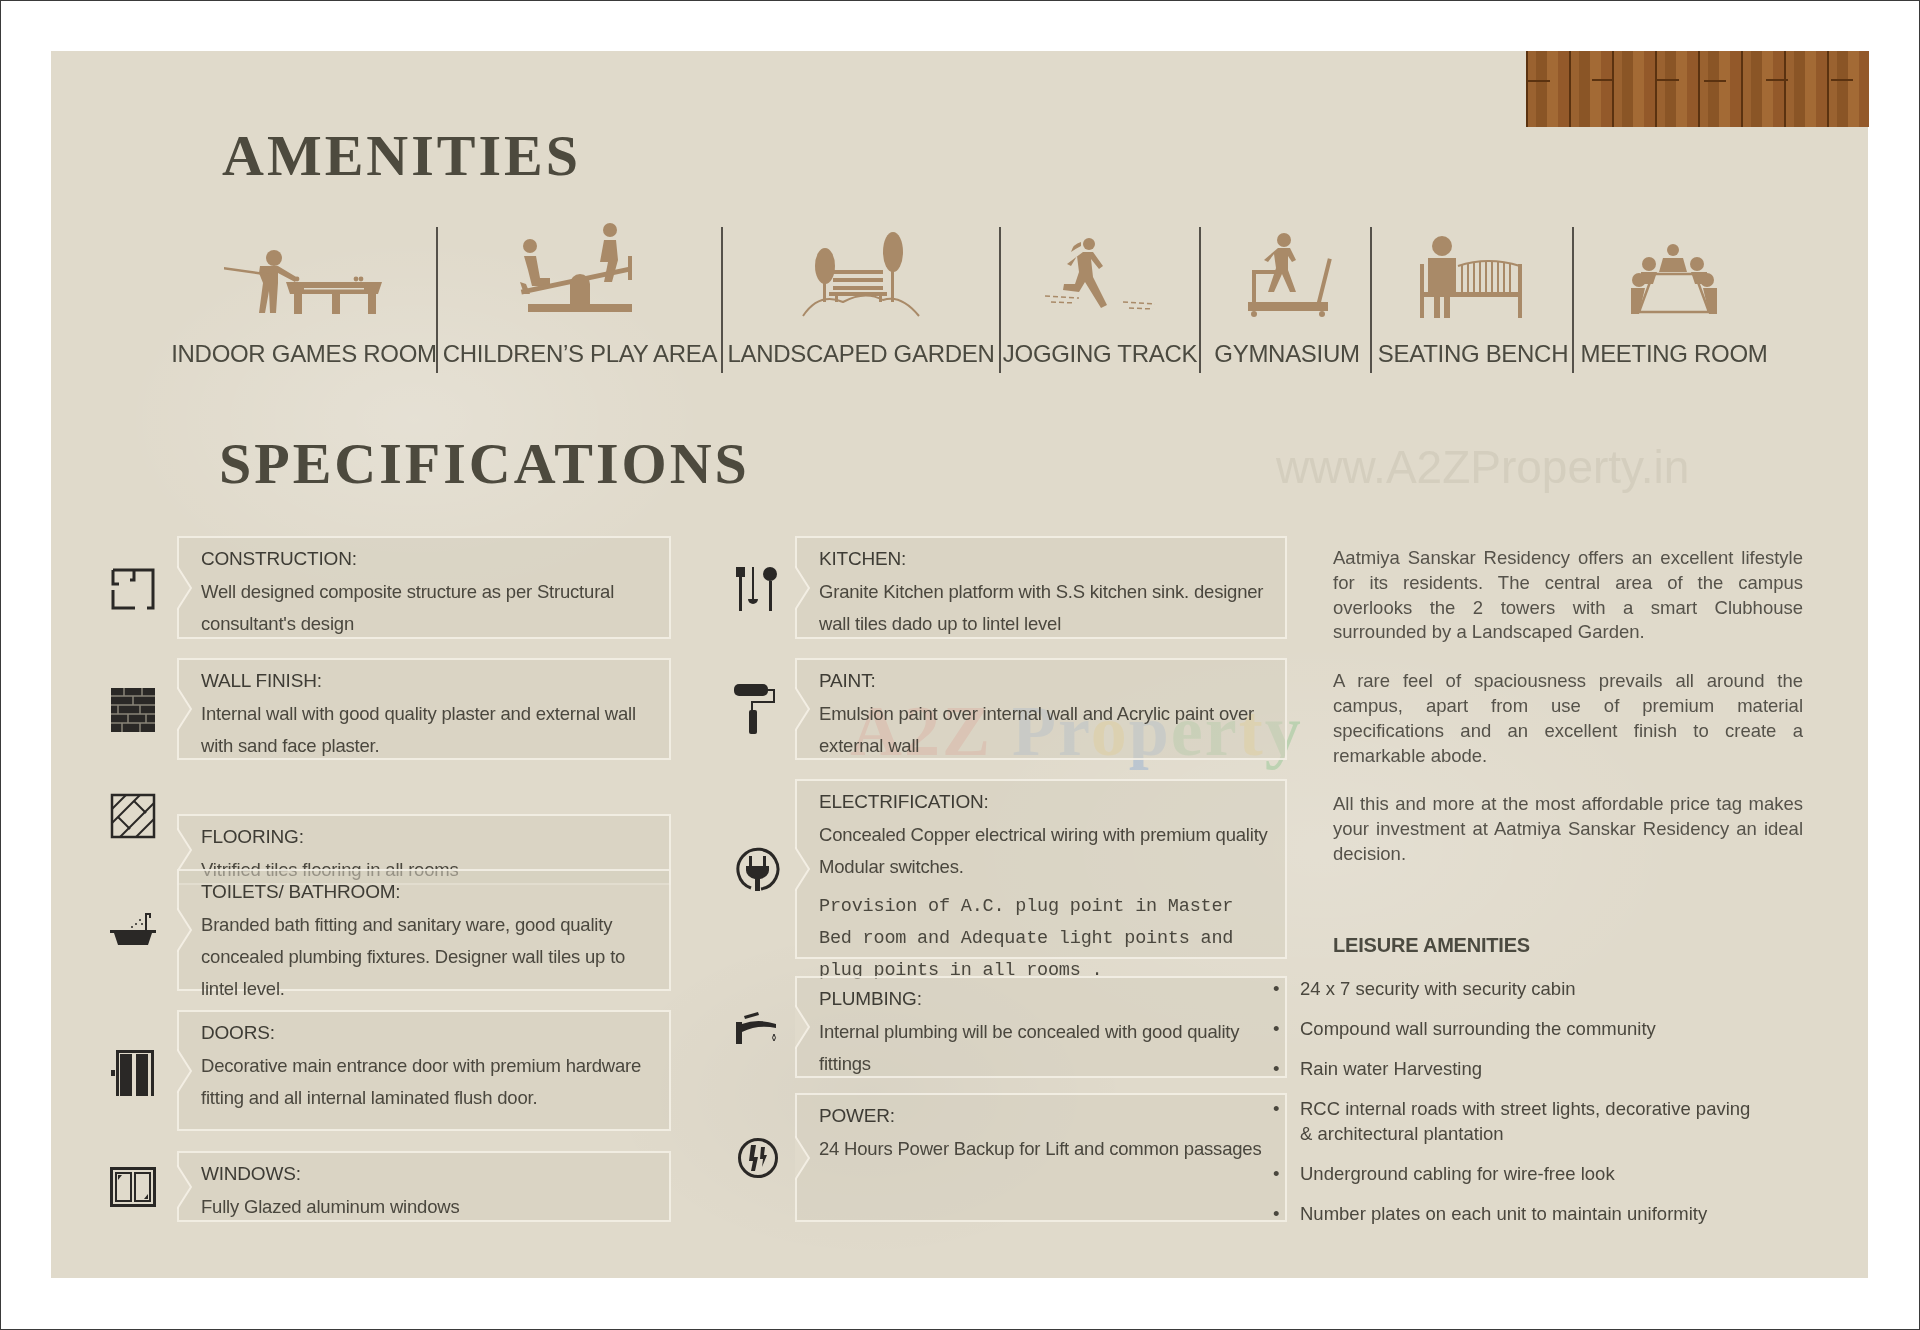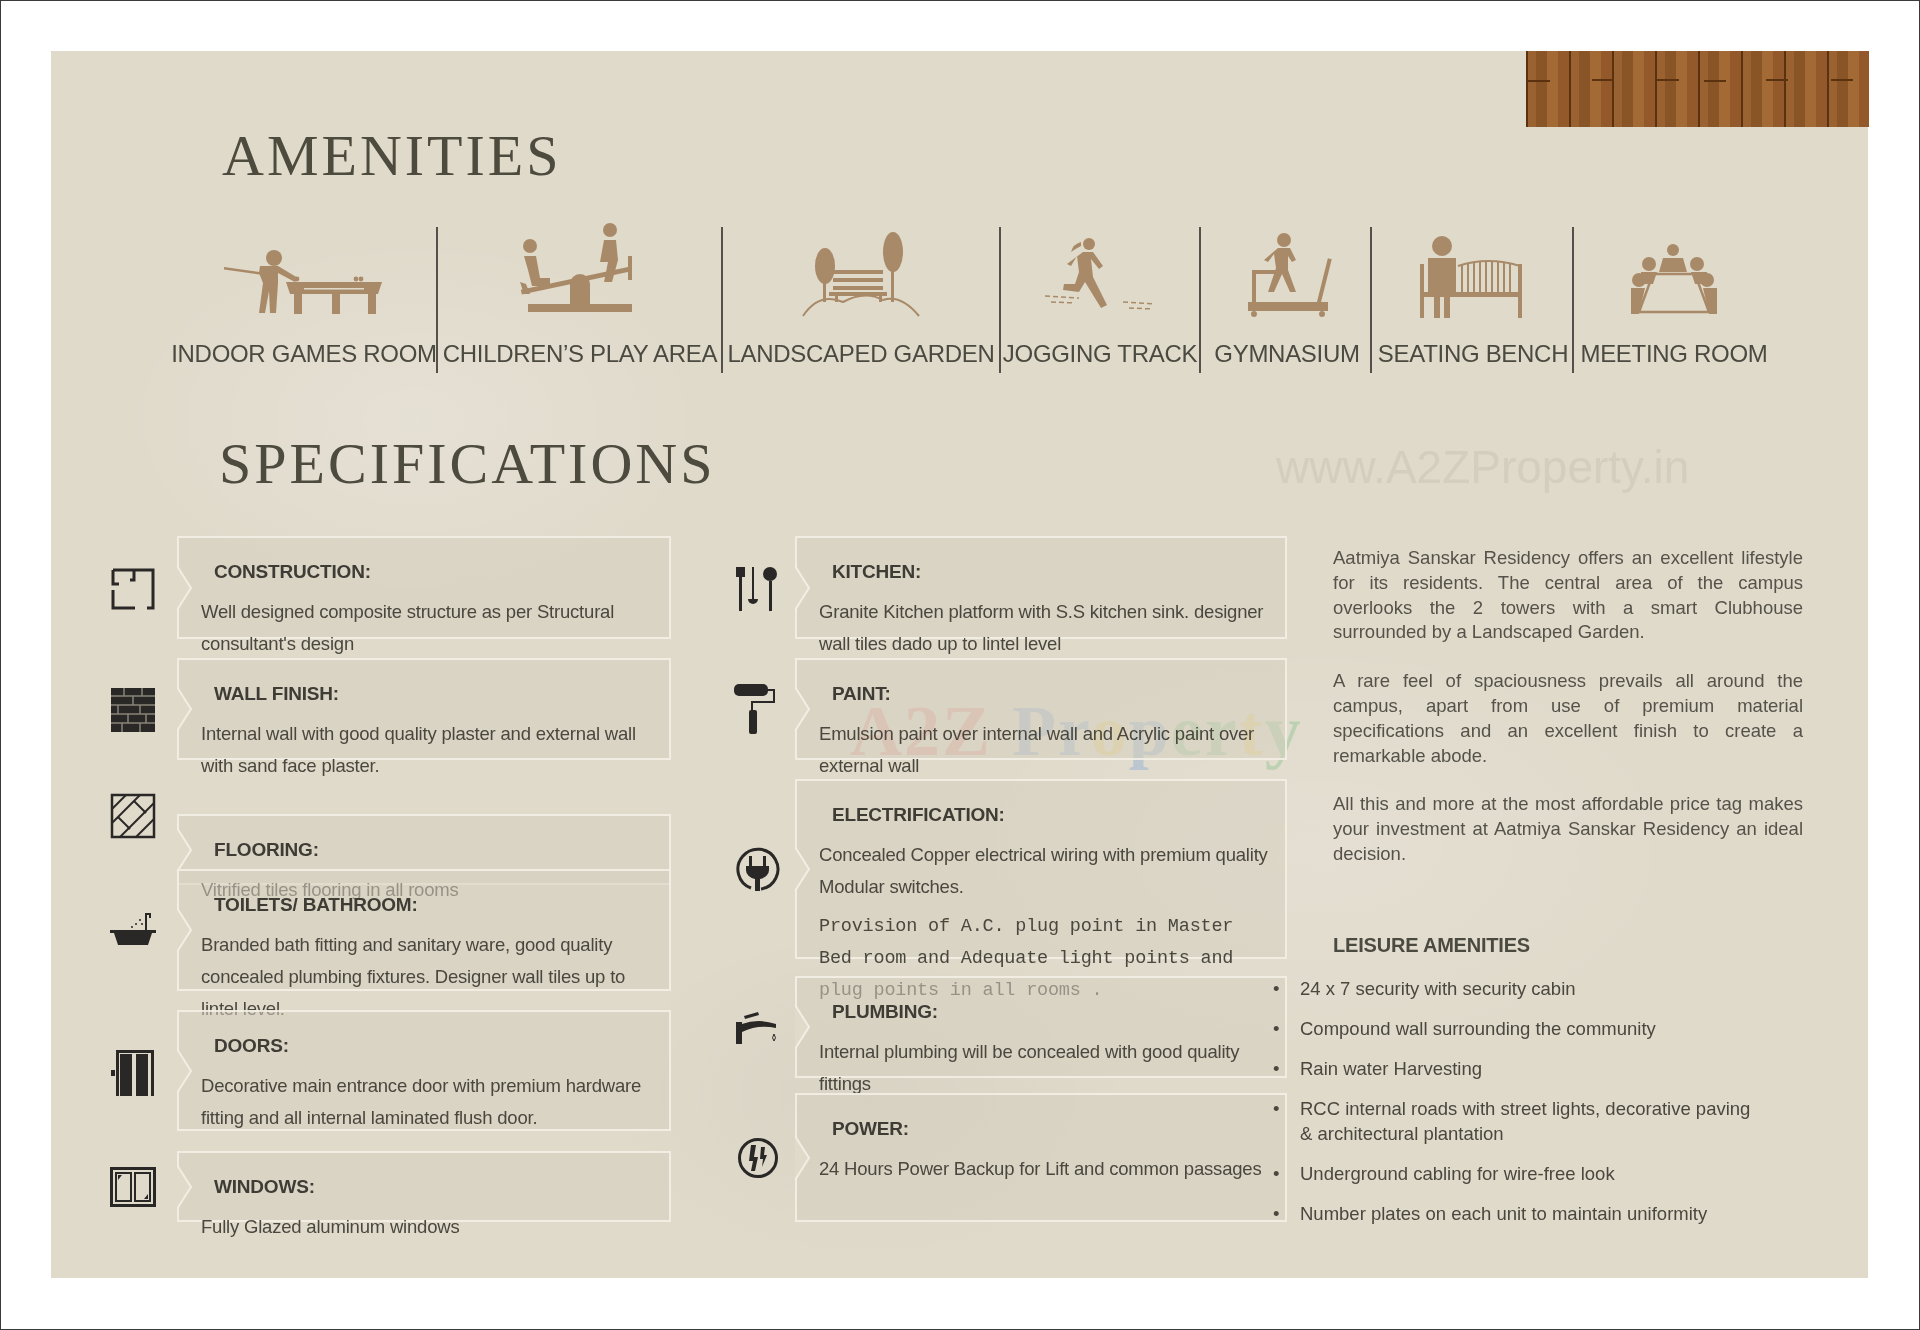--- a/index.html
+++ b/index.html
@@ -19,21 +19,21 @@
   .wood {
     position:absolute; left:1526px; top:51px; width:343px; height:76px;
     background:
       repeating-linear-gradient(90deg, #5a3210 0 2px, transparent 2px 43px),
       linear-gradient(180deg, transparent 0 28px, transparent 28px),
       repeating-linear-gradient(90deg, #9a6230 0 10px, #8a5526 10px 21px, #a36a35 21px 32px, #93592a 32px 43px);
   }
   .wood .seam { position:absolute; height:2px; background:#5a3210; width:22px; }
   .h-title {
     position:absolute; font-family:"Liberation Serif","DejaVu Serif",serif;
-    color:#4d4a3e; letter-spacing:3px; font-weight:normal; margin:0;
+    color:#4d4a3e; letter-spacing:3px; font-weight:bold; margin:0;
   }
   .amen-title { left:222px; top:122px; font-size:58px; }
   .spec-title { left:219px; top:430px; font-size:58px; }
 
   .amen-item { position:absolute; top:222px; height:150px; text-align:right; }
   .amen-icon { position:absolute; left:50%; transform:translateX(-50%); top:0; }
   .amen-label {
     position:absolute; top:118px; left:50%; transform:translateX(-50%); white-space:nowrap;
     font-family:"Liberation Sans Narrow","Liberation Sans",sans-serif;
     font-size:24px; color:#4b4a40; letter-spacing:-0.3px;
@@ -42,21 +42,21 @@
 
   .card {
     position:absolute; background:rgba(214,207,191,0.55);
     border:2px solid rgba(245,241,231,0.85);
     box-sizing:border-box; padding:10px 14px 0 22px;
   }
   .card .notch {
     position:absolute; left:-2px; top:50%; width:16px; height:44px; transform:translateY(-50%);
   }
   .card h3 {
-    margin:13px; font-size:19px; font-weight:bold; color:#3e3c35; letter-spacing:-0.2px;
+    margin:0; font-size:19px; font-weight:normal; color:#3e3c35; letter-spacing:-0.2px;
   }
   .card p {
     margin:6px 0 0 0; font-size:18.5px; line-height:32px; color:#4a473e; letter-spacing:-0.2px;
   }
   .card p + p { margin-top:8px;font-family:Liberation Mono, monospace; }
   .spec-icon { position:absolute; }
 
   .about { position:absolute; left:1333px; top:546px; width:470px; }
   .about p { margin:0 0 24px 0; font-size:18.5px; line-height:24.8px; color:#55524a; text-align:justify; }
   .leisure-title { position:absolute; left:1333px; top:934px; font-size:20px; font-weight:bold; color:#4b4a40; margin:0; letter-spacing:-0.2px; }

